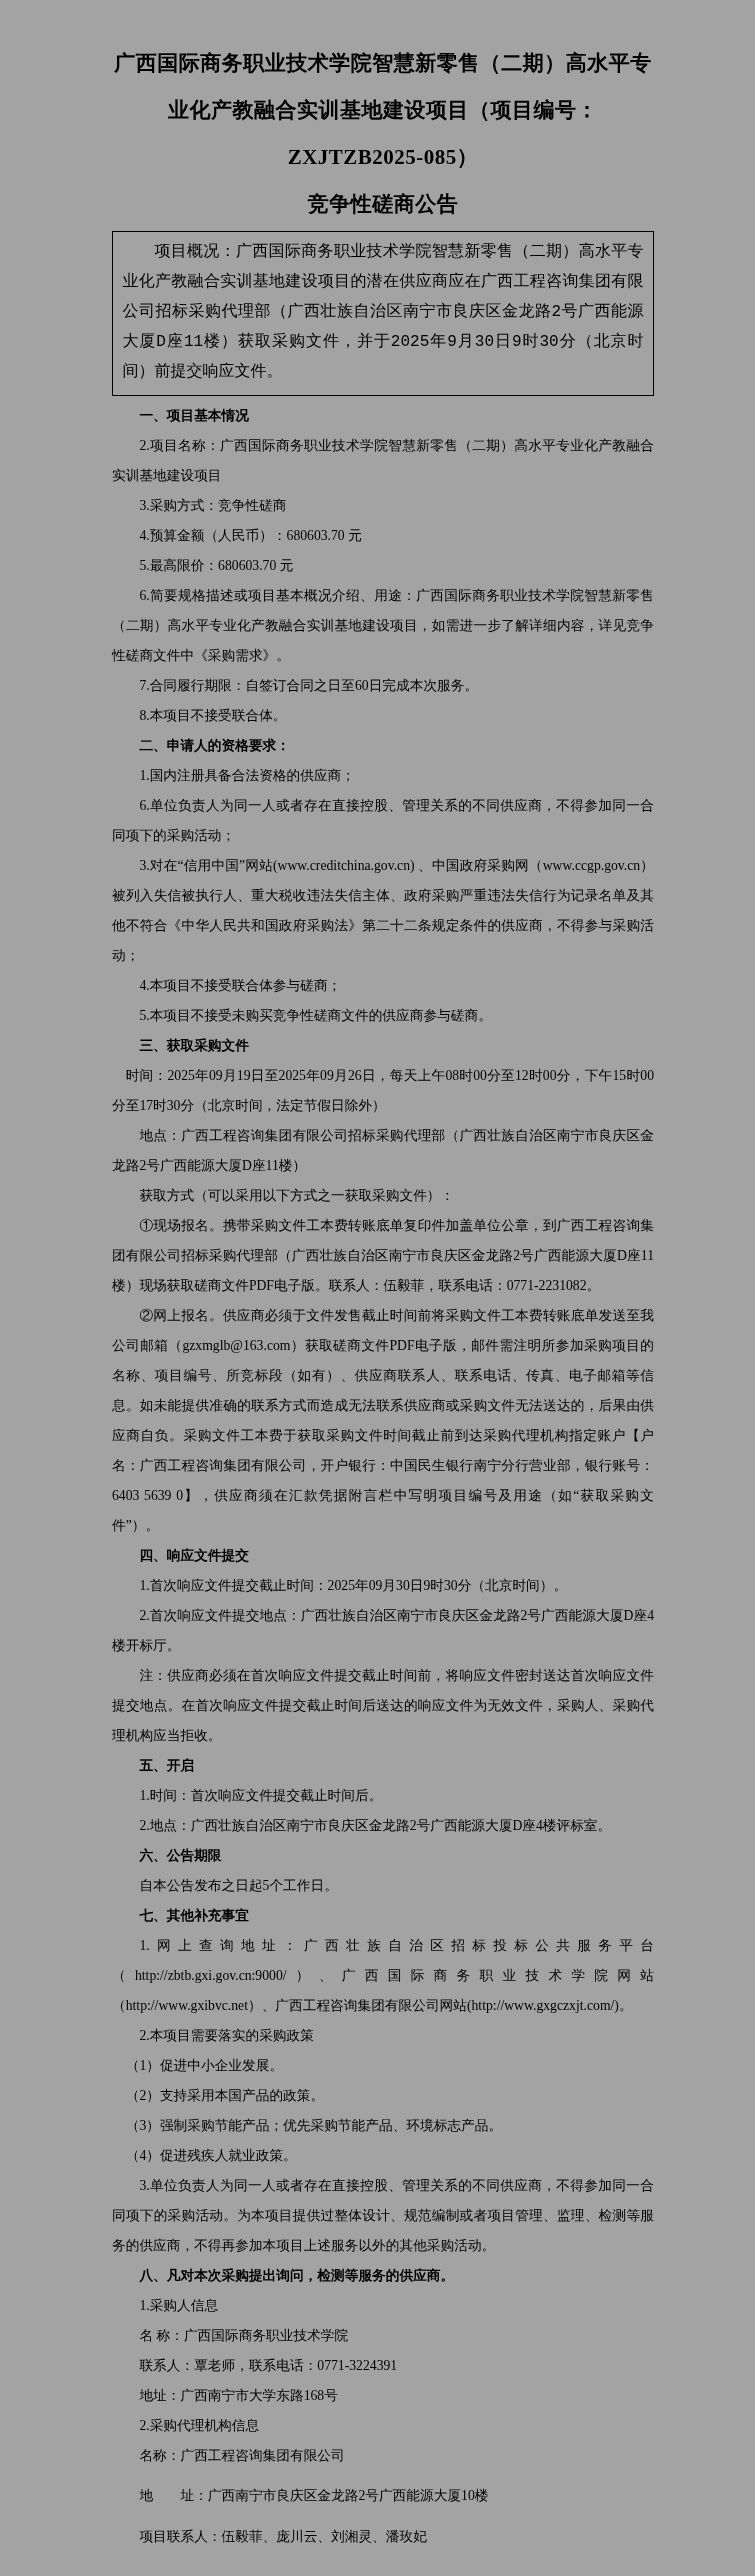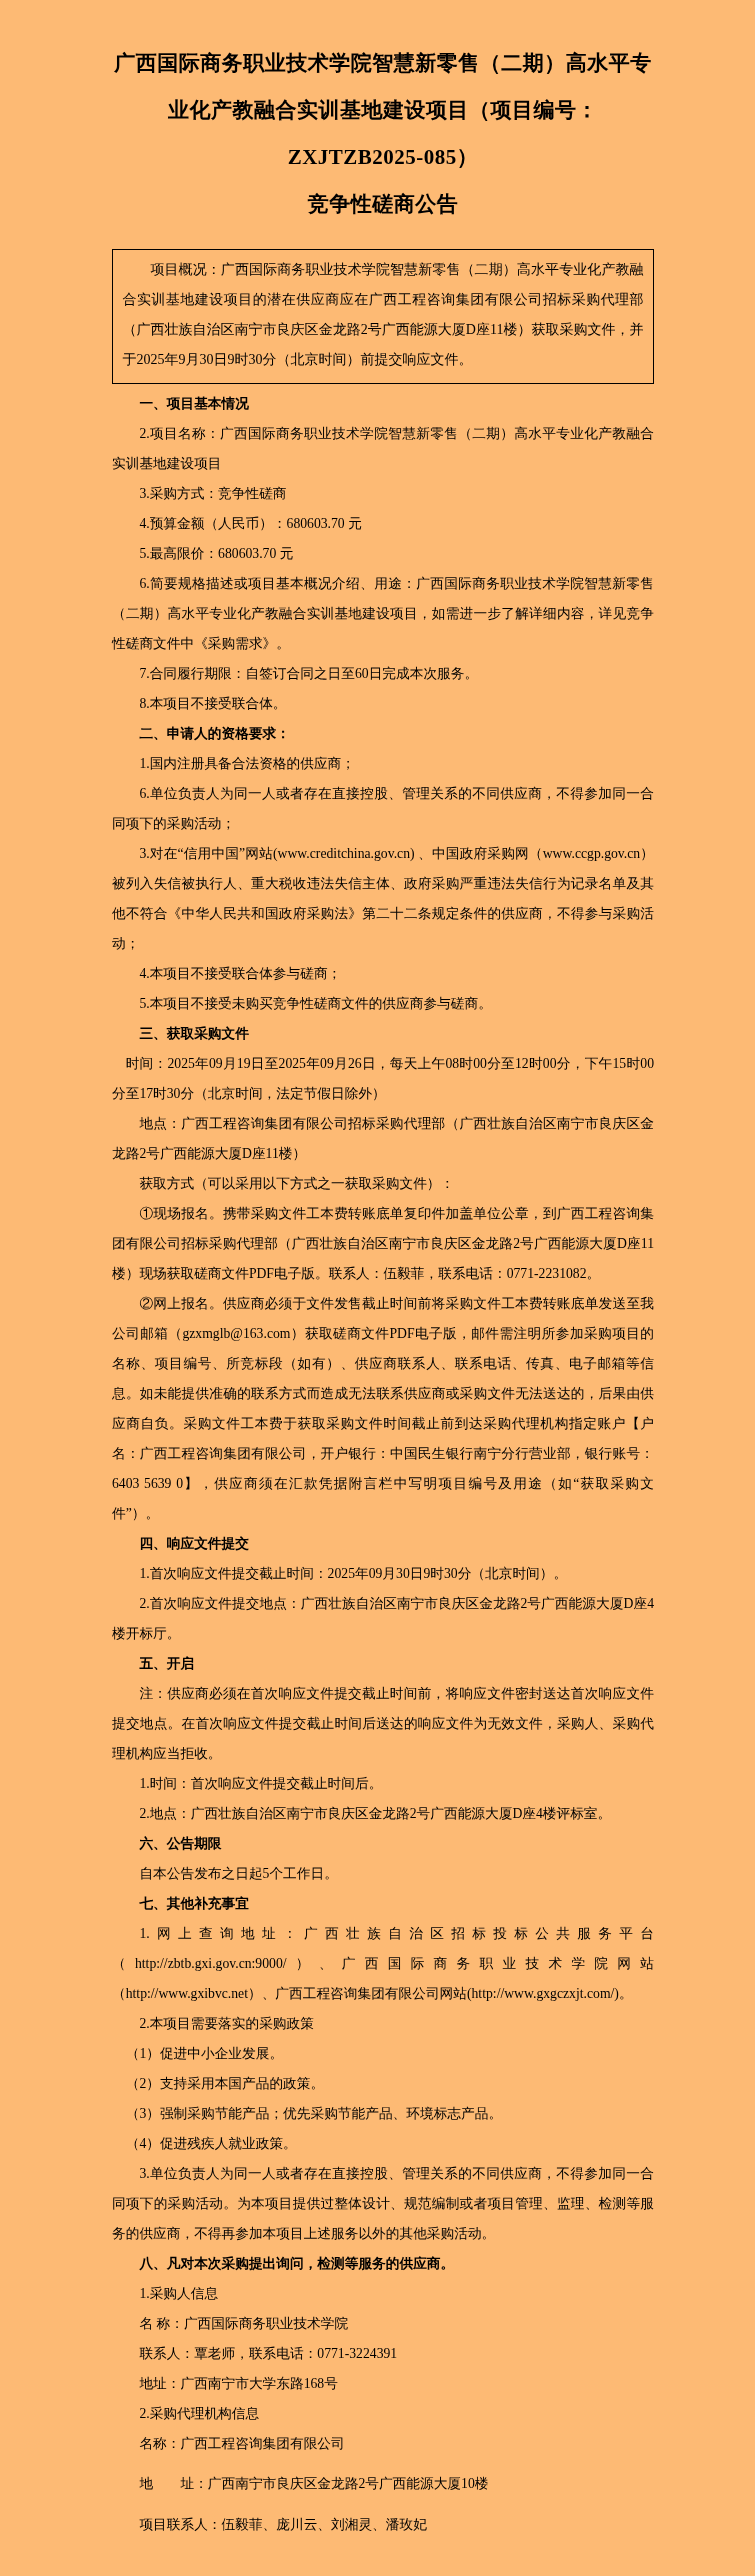--- a/index.html
+++ b/index.html
@@ -4,41 +4,42 @@
 <style>
   html, body {
     margin: 0;
     padding: 0;
     background: #ffffff;
   }
   .page {
     position: relative;
     width: 756px;
     height: 2576px;
-    background: #fdba74;
+    background: #a3a3a3;
     color: #000000;
     font-family: "Liberation Serif", "DejaVu Serif", serif;
     box-sizing: border-box;
     padding: 40px 102px 0 112px;
     overflow: hidden;
   }
   .doc-title {
     text-align: center;
     font-weight: bold;
     font-size: 21px;
     line-height: 47px;
     letter-spacing: 0.5px;
   }
   .overview-box {
-    margin-top: 21px;
+    margin-top: 3px;
     border: 1.9px solid #000000;
     padding: 4.7px 9.4px 8.5px 9.4px;
-    font-size: 14px;
+    font-size: 16px;
     line-height: 30px;
     text-align: justify;
+    font-family: Liberation Mono, monospace;
   }
   .overview-box .box-text {
     text-indent: 2em;
   }
   .doc-body {
     margin-top: 4.7px;
     font-size: 13.7px;
     line-height: 30px;
     text-align: justify;
     overflow-wrap: break-word;
@@ -85,22 +86,22 @@
       <div class="para b">5.本项目不接受未购买竞争性磋商文件的供应商参与磋商。</div>
       <div class="para h">三、获取采购文件</div>
       <div class="para b1">时间：2025年09月19日至2025年09月26日，每天上午08时00分至12时00分，下午15时00分至17时30分（北京时间，法定节假日除外）</div>
       <div class="para b">地点：广西工程咨询集团有限公司招标采购代理部（广西壮族自治区南宁市良庆区金龙路2号广西能源大厦D座11楼）</div>
       <div class="para b">获取方式（可以采用以下方式之一获取采购文件）：</div>
       <div class="para b">①现场报名。携带采购文件工本费转账底单复印件加盖单位公章，到广西工程咨询集团有限公司招标采购代理部（广西壮族自治区南宁市良庆区金龙路2号广西能源大厦D座11楼）现场获取磋商文件PDF电子版。联系人：伍毅菲，联系电话：0771-2231082。</div>
       <div class="para b">②网上报名。供应商必须于文件发售截止时间前将采购文件工本费转账底单发送至我公司邮箱（gzxmglb@163.com）获取磋商文件PDF电子版，邮件需注明所参加采购项目的名称、项目编号、所竞标段（如有）、供应商联系人、联系电话、传真、电子邮箱等信息。如未能提供准确的联系方式而造成无法联系供应商或采购文件无法送达的，后果由供应商自负。采购文件工本费于获取采购文件时间截止前到达采购代理机构指定账户【户名：广西工程咨询集团有限公司，开户银行：中国民生银行南宁分行营业部，银行账号：6403 5639 0】，供应商须在汇款凭据附言栏中写明项目编号及用途（如“获取采购文件”）。</div>
       <div class="para h">四、响应文件提交</div>
       <div class="para b">1.首次响应文件提交截止时间：2025年09月30日9时30分（北京时间）。</div>
       <div class="para b">2.首次响应文件提交地点：广西壮族自治区南宁市良庆区金龙路2号广西能源大厦D座4楼开标厅。</div>
+      <div class="para b">注：供应商必须在首次响应文件提交截止时间前，将响应文件密封送达首次响应文件提交地点。在首次响应文件提交截止时间后送达的响应文件为无效文件，采购人、采购代理机构应当拒收。</div>
       <div class="para h">五、开启</div>
-      <div class="para b">注：供应商必须在首次响应文件提交截止时间前，将响应文件密封送达首次响应文件提交地点。在首次响应文件提交截止时间后送达的响应文件为无效文件，采购人、采购代理机构应当拒收。</div>
       <div class="para b">1.时间：首次响应文件提交截止时间后。</div>
       <div class="para b">2.地点：广西壮族自治区南宁市良庆区金龙路2号广西能源大厦D座4楼评标室。</div>
       <div class="para h">六、公告期限</div>
       <div class="para b">自本公告发布之日起5个工作日。</div>
       <div class="para h">七、其他补充事宜</div>
       <div class="para b">1.网上查询地址：广西壮族自治区招标投标公共服务平台（http://zbtb.gxi.gov.cn:9000/）、广西国际商务职业技术学院网站（http://www.gxibvc.net）、广西工程咨询集团有限公司网站(http://www.gxgczxjt.com/)。</div>
       <div class="para b">2.本项目需要落实的采购政策</div>
       <div class="para b1">（1）促进中小企业发展。</div>
       <div class="para b1">（2）支持采用本国产品的政策。</div>
       <div class="para b1">（3）强制采购节能产品；优先采购节能产品、环境标志产品。</div>

